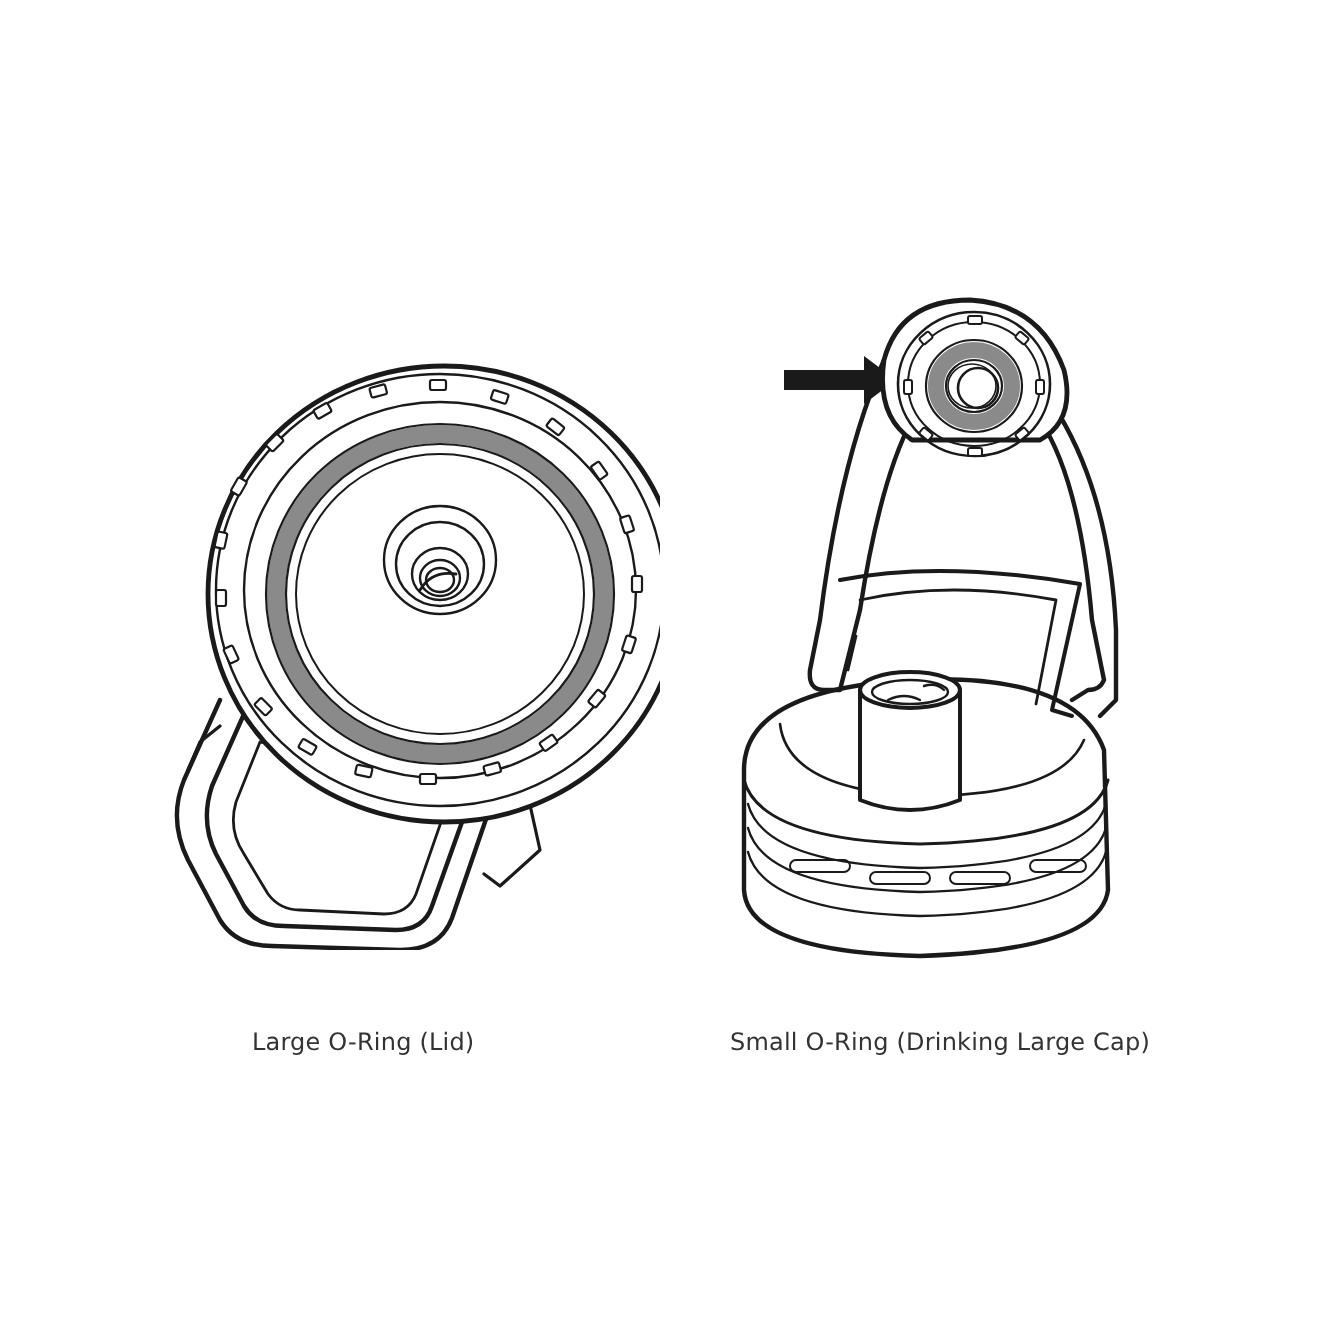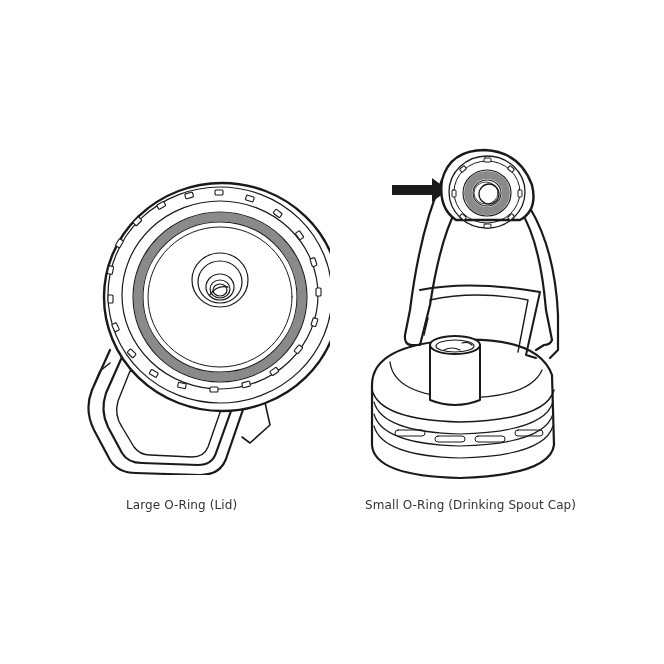--- a/index.html
+++ b/index.html
@@ -1,20 +1,20 @@
 <!DOCTYPE html>
 <html><head>
 <meta charset="utf-8">
 <style>
   html, body { margin: 0; padding: 0; background: #ffffff; }
   body { width: 664px; height: 664px; position: relative; overflow: hidden; font-family: "DejaVu Sans", sans-serif; }
   .figure { position: absolute; }
   .fig-left { left: 70px; top: 175px; width: 260px; height: 300px; }
   .fig-right { left: 360px; top: 140px; width: 240px; height: 340px; }
-  .caption { position: absolute; top: 498px; font-size: 12px; color: #333333; white-space: nowrap; letter-spacing: 0.1px; }
+  .caption { position: absolute; top: 514px; font-size: 12px; color: #333333; white-space: nowrap; letter-spacing: 0.1px; }
   .cap-left { left: 126px; }
   .cap-right { left: 365px; }
   svg { display: block; }
 </style>
 </head>
 <body>
 
 <div class="figure fig-left">
   <svg width="260" height="300" viewBox="0 0 260 300" fill="none" stroke="#1a1a1a" stroke-linejoin="round" stroke-linecap="round">
 
@@ -135,13 +135,13 @@
       <ellipse cx="127" cy="53" rx="19" ry="18" stroke="#8a8a8a" stroke-width="8"></ellipse>
       <ellipse cx="127" cy="53" rx="24" ry="23" stroke-width="1.1"></ellipse>
       <ellipse cx="127" cy="53" rx="14" ry="13" stroke-width="1.1"></ellipse>
       <ellipse cx="129" cy="54" rx="10" ry="10" stroke-width="1.3"></ellipse>
       <ellipse cx="126" cy="53" rx="12" ry="11" stroke-width="0.8"></ellipse>
     </g>
   </svg>
 </div>
 
 <div class="caption cap-left">Large O-Ring (Lid)</div>
-<div class="caption cap-right">Small O-Ring (Drinking Spout Cap)</div>
+<div class="caption cap-right">Small O-Ring (Drinking Large Cap)</div>
 
 </body></html>

